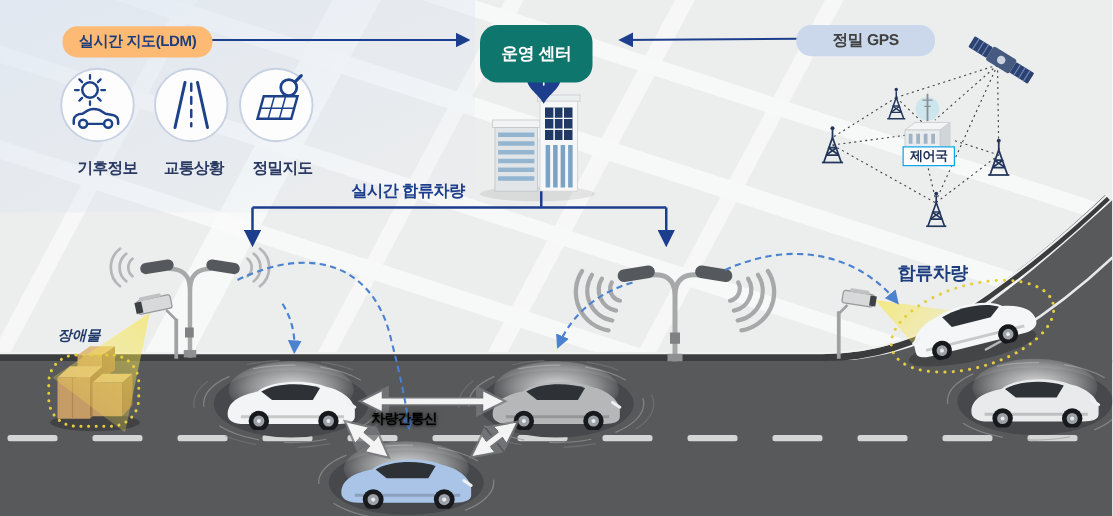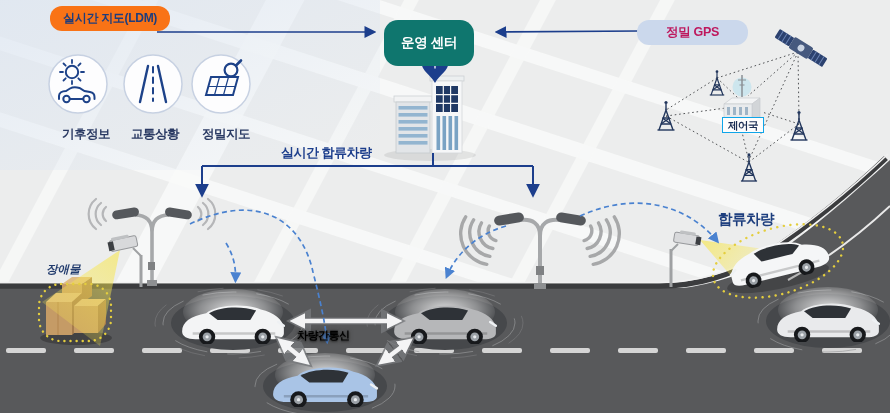--- a/index.html
+++ b/index.html
@@ -7,23 +7,23 @@
     position:relative;width:890px;height:413px;overflow:hidden;
     font-family:"Liberation Sans","DejaVu Sans",sans-serif;
     background:#eeefee;
   }
   #stage svg{position:absolute;left:0;top:0;}
   .lbl{position:absolute;white-space:nowrap;line-height:1.15;}
   .pill{
     position:absolute;white-space:nowrap;font-weight:bold;text-align:center;
     border-radius:12px;letter-spacing:-0.3px;
   }
-  #ldm-pill{left:50px;top:6px;padding:4px 13px;font-size:12px;background:#f97316;color:#1e3d7d;}
+  #ldm-pill{left:50px;top:21px;padding:4px 13px;font-size:12px;background:#fdba74;color:#1e3d7d;}
   #ops-pill{left:384px;top:20px;padding:14px 17px;font-size:13.5px;background:#0f766e;color:#ffffff;border-radius:14px;}
-  #gps-pill{left:637px;top:20px;padding:4px 29px;font-size:12.5px;background:#cbd8ec;color:#be185d;}
+  #gps-pill{left:637px;top:20px;padding:4px 29px;font-size:12.5px;background:#cbd8ec;color:#404040;}
   .icon-label{width:64px;top:127px;text-align:center;font-size:12.5px;font-weight:bold;color:#2a3a63;letter-spacing:-0.5px;}
   #icon-label-0{left:54px;font-family:Liberation Serif, serif;} #icon-label-1{left:123px;text-align:center;} #icon-label-2{left:194px;}
   #realtime-label{left:281px;top:146px;font-size:13px;font-weight:bold;color:#1c3e8c;letter-spacing:-0.5px;}
   #obstacle-label{left:46px;top:263px;font-size:11.5px;font-weight:bold;color:#223c6e;font-style:italic;}
   #merge-label{left:718px;top:211px;font-size:14.5px;font-weight:bold;color:#1d3e7e;letter-spacing:-0.5px;}
   #v2v-label{left:297px;top:329px;font-size:11px;font-weight:bold;color:#000000;
     text-shadow:0 1px 2px rgba(35,35,35,.95),0 0 4px rgba(35,35,35,.7);letter-spacing:-0.5px;}
   #control-label{left:722px;top:117px;font-size:10.5px;font-weight:bold;color:#1c2f55;
     background:#fdfdfd;border:1px solid #0ea5e9;padding:1px 5px;letter-spacing:-0.5px;}
 </style>

